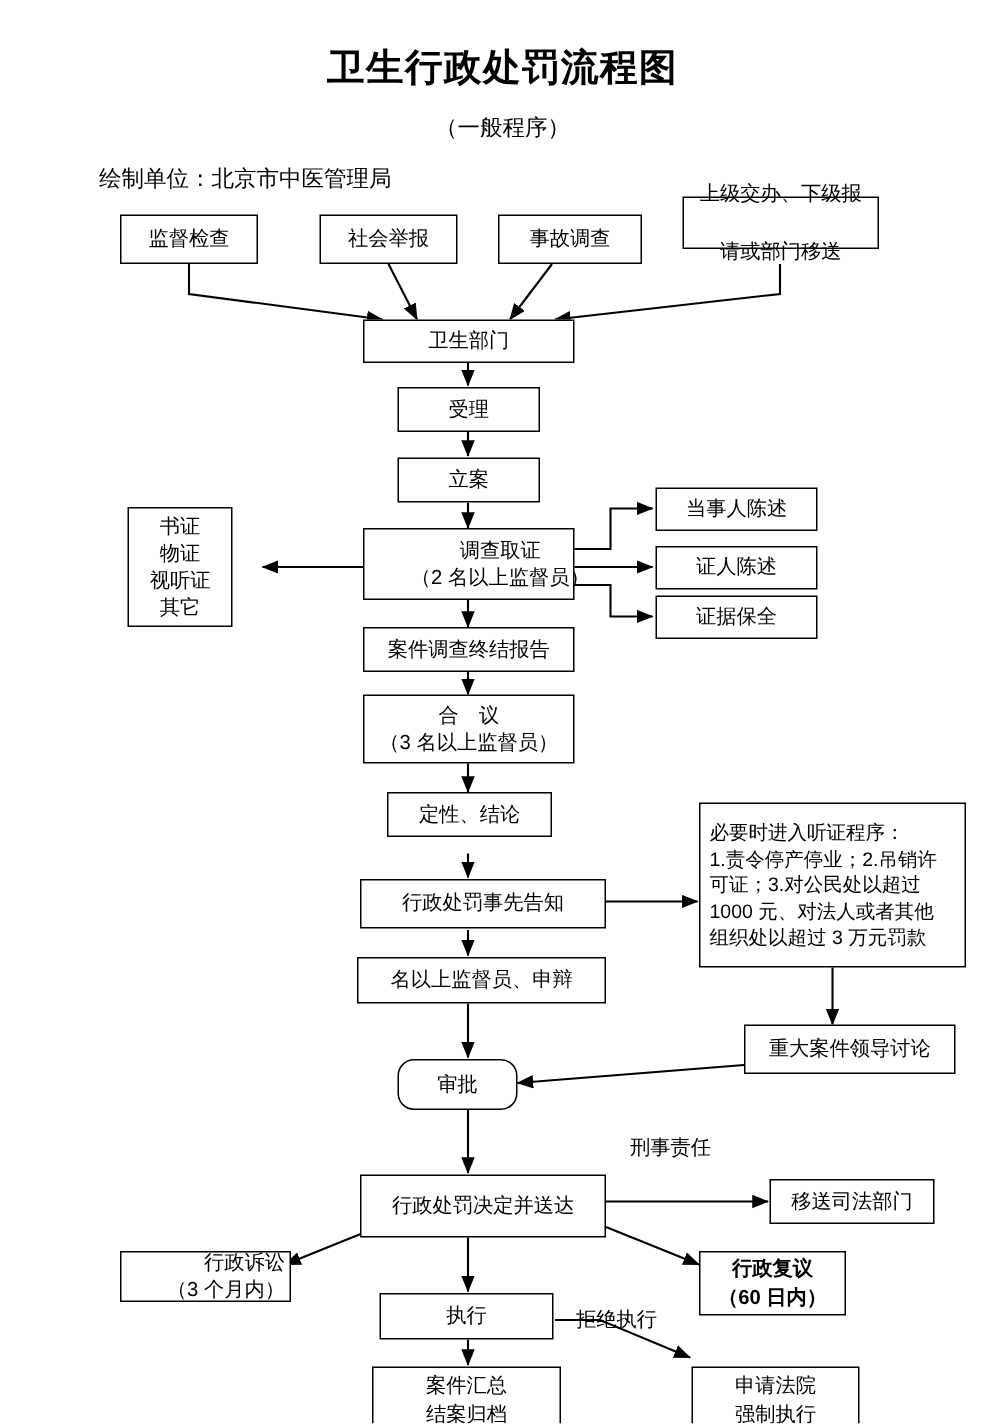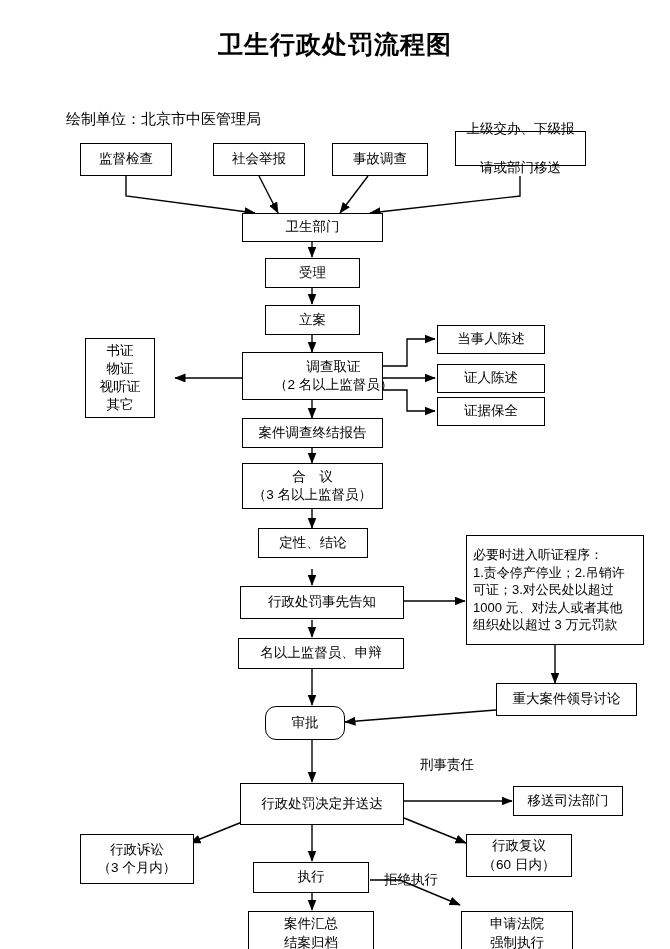--- a/index.html
+++ b/index.html
@@ -79,20 +79,21 @@
     height: 949px;
     pointer-events: none;
   }
 </style>
 </head>
 <body>
 
 <div id="canvas">
 
   <div class="title" style="top:28px;">卫生行政处罚流程图</div>
+  <div class="subtitle" style="top:76px;">（一般程序）</div>
   <div class="drawer" style="left:66px; top:110px;">绘制单位：北京市中医管理局</div>
 
   <svg class="arrows" xmlns="http://www.w3.org/2000/svg">
     <defs>
       <marker id="ah" markerWidth="9" markerHeight="9" refX="7.5" refY="3.2" orient="auto" markerUnits="strokeWidth">
         <path d="M0,0 L8,3.2 L0,6.4 z" fill="#000000"></path>
       </marker>
     </defs>
     <g stroke="#000000" stroke-width="1.4" fill="none" marker-end="url(#ah)">
 
@@ -240,30 +241,30 @@
   <div class="node" style="left:240px; top:783px; width:164px; height:42px;">
     <span class="l">行政处罚决定并送达</span>
   </div>
 
   <div class="node" style="left:513px; top:786px; width:110px; height:30px;">
     <span class="l">移送司法部门</span>
   </div>
 
   <div class="edge-label" style="left:420px; top:756px;">刑事责任</div>
 
-  <div class="node" style="left:80px; top:834px; width:114px; height:50px;">
+  <div class="node" style="left:80px; top:834px; width:114px; height:34px;align-items:flex-end;">
     <span class="l">行政诉讼</span>
     <span class="l">（3 个月内）</span>
   </div>
 
   <div class="node" style="left:253px; top:862px; width:116px; height:31px;">
     <span class="l">执行</span>
   </div>
 
-  <div class="node" style="left:466px; top:834px; width:106px; height:43px;">
+  <div class="node" style="left:466px; top:834px; width:98px; height:43px;font-weight:bold;">
     <span class="l">行政复议</span>
     <span class="l">（60 日内）</span>
   </div>
 
   <div class="edge-label" style="left:384px; top:871px;">拒绝执行</div>
 
   <div class="node" style="left:248px; top:911px; width:126px; height:45px;">
     <span class="l">案件汇总</span>
     <span class="l">结案归档</span>
   </div>

